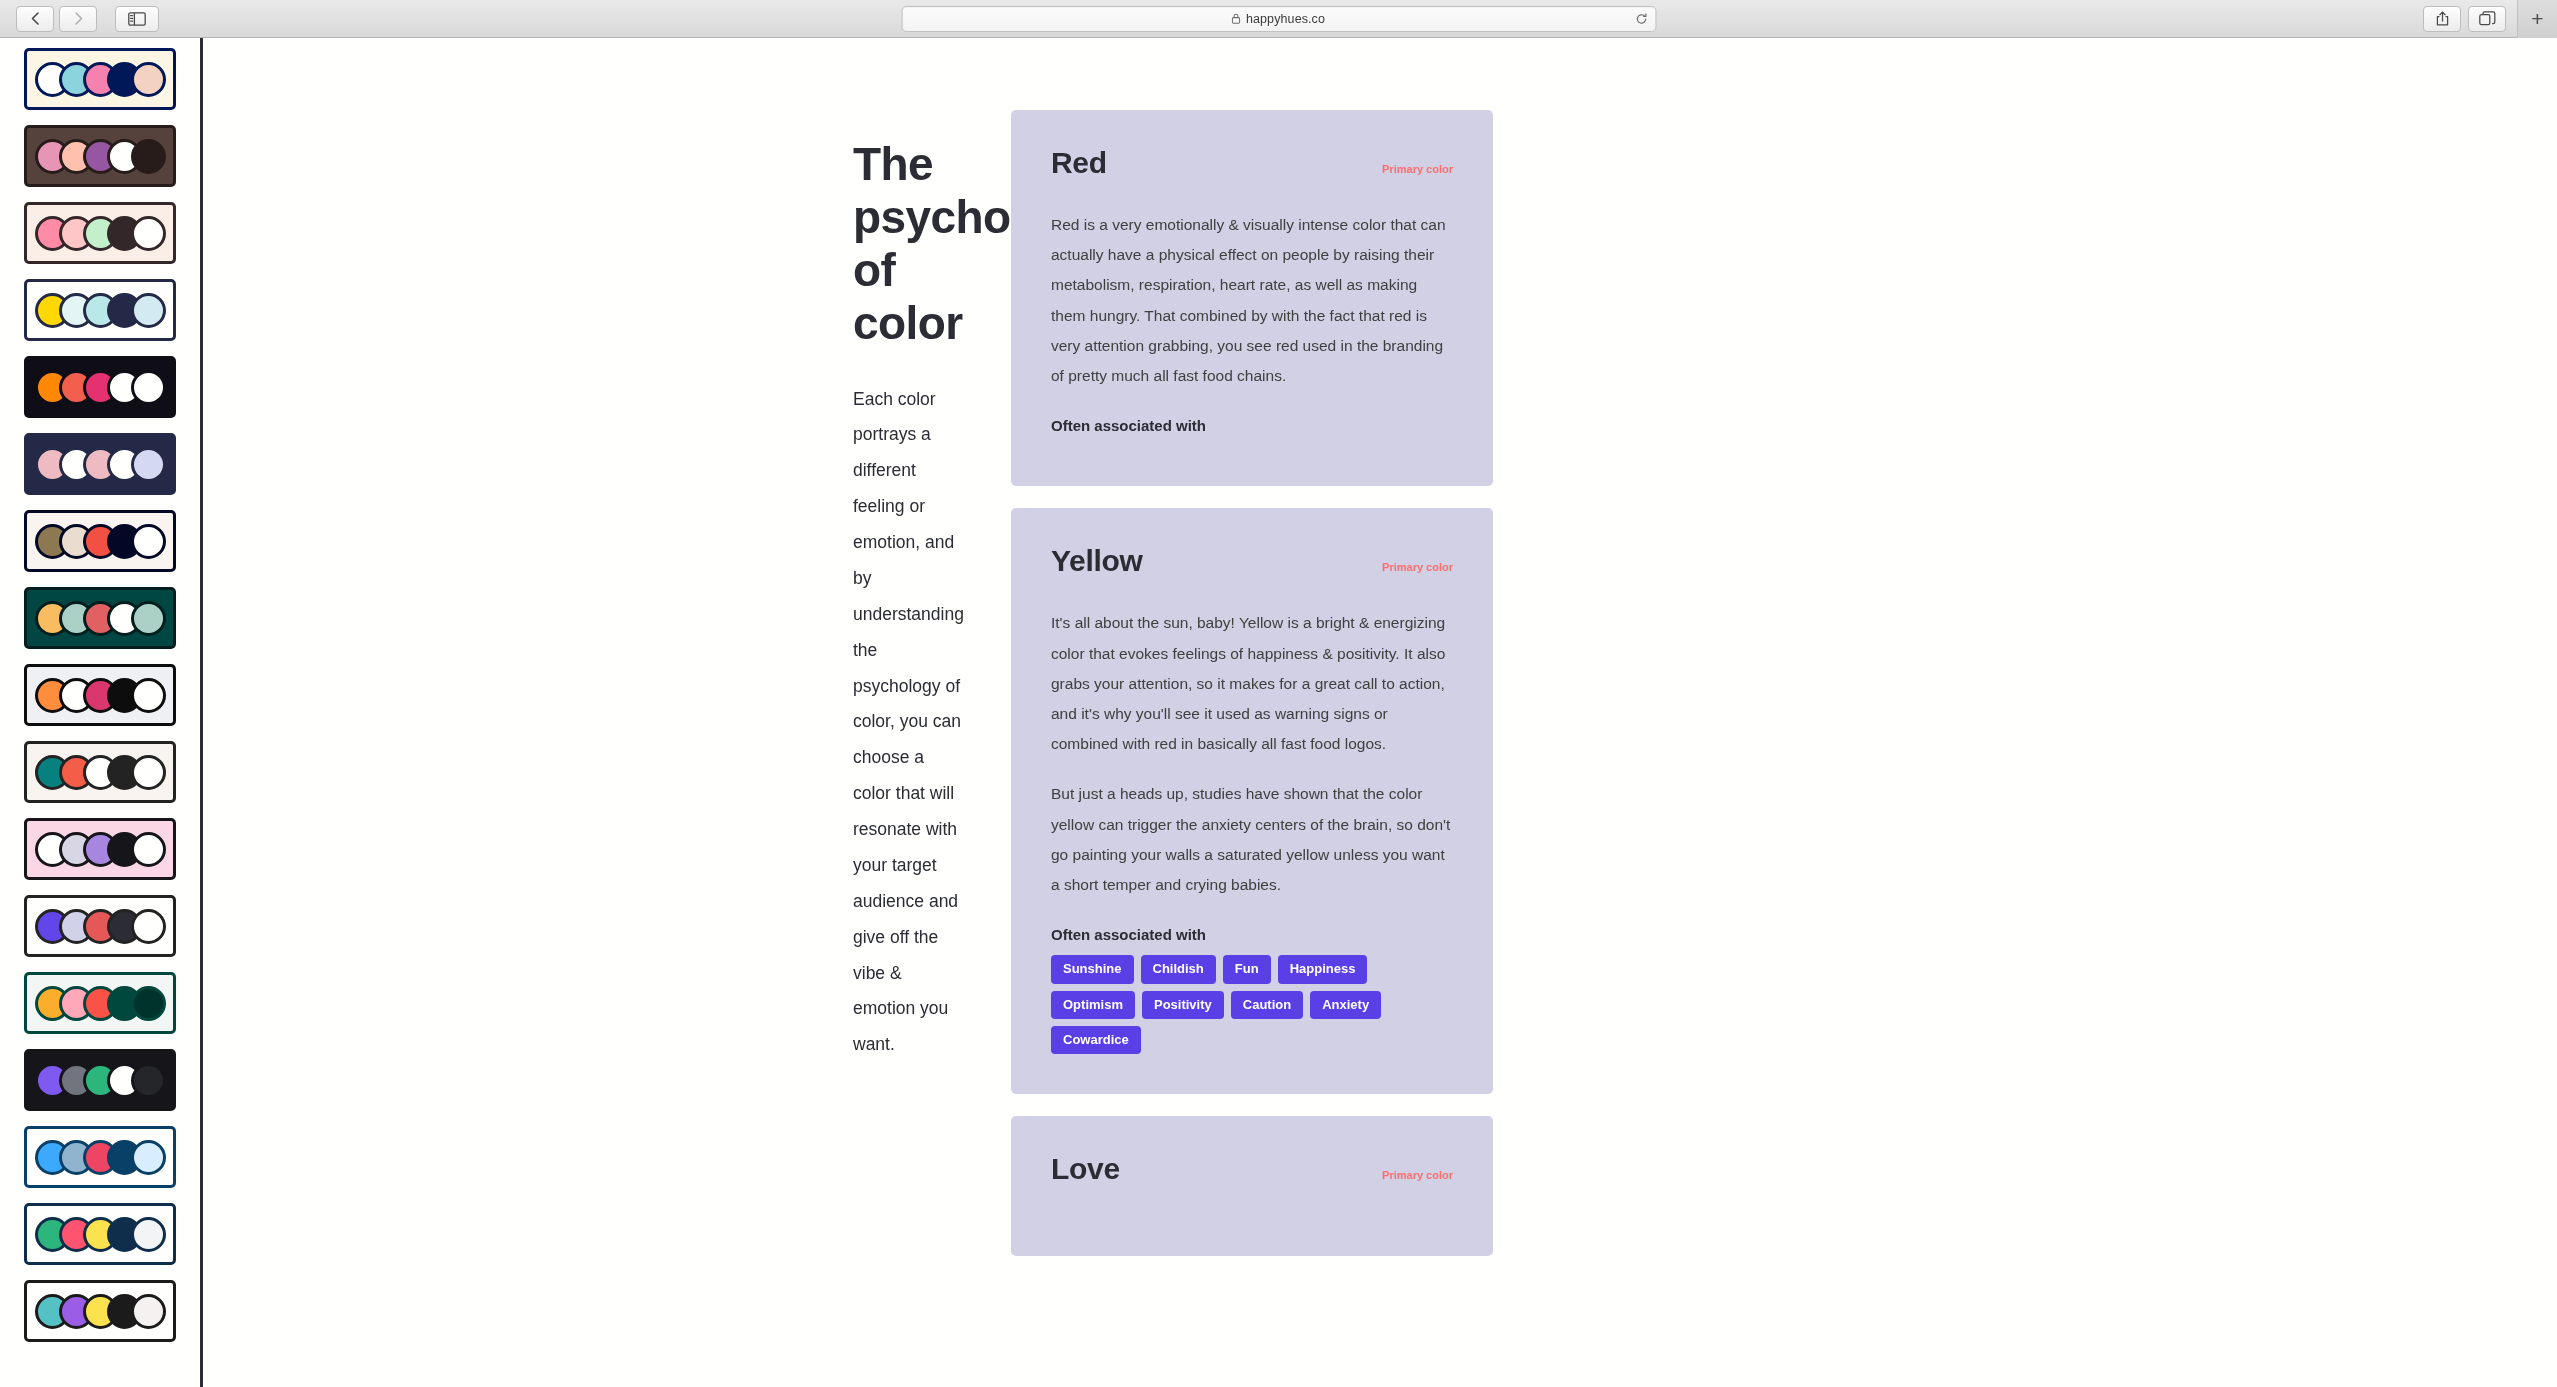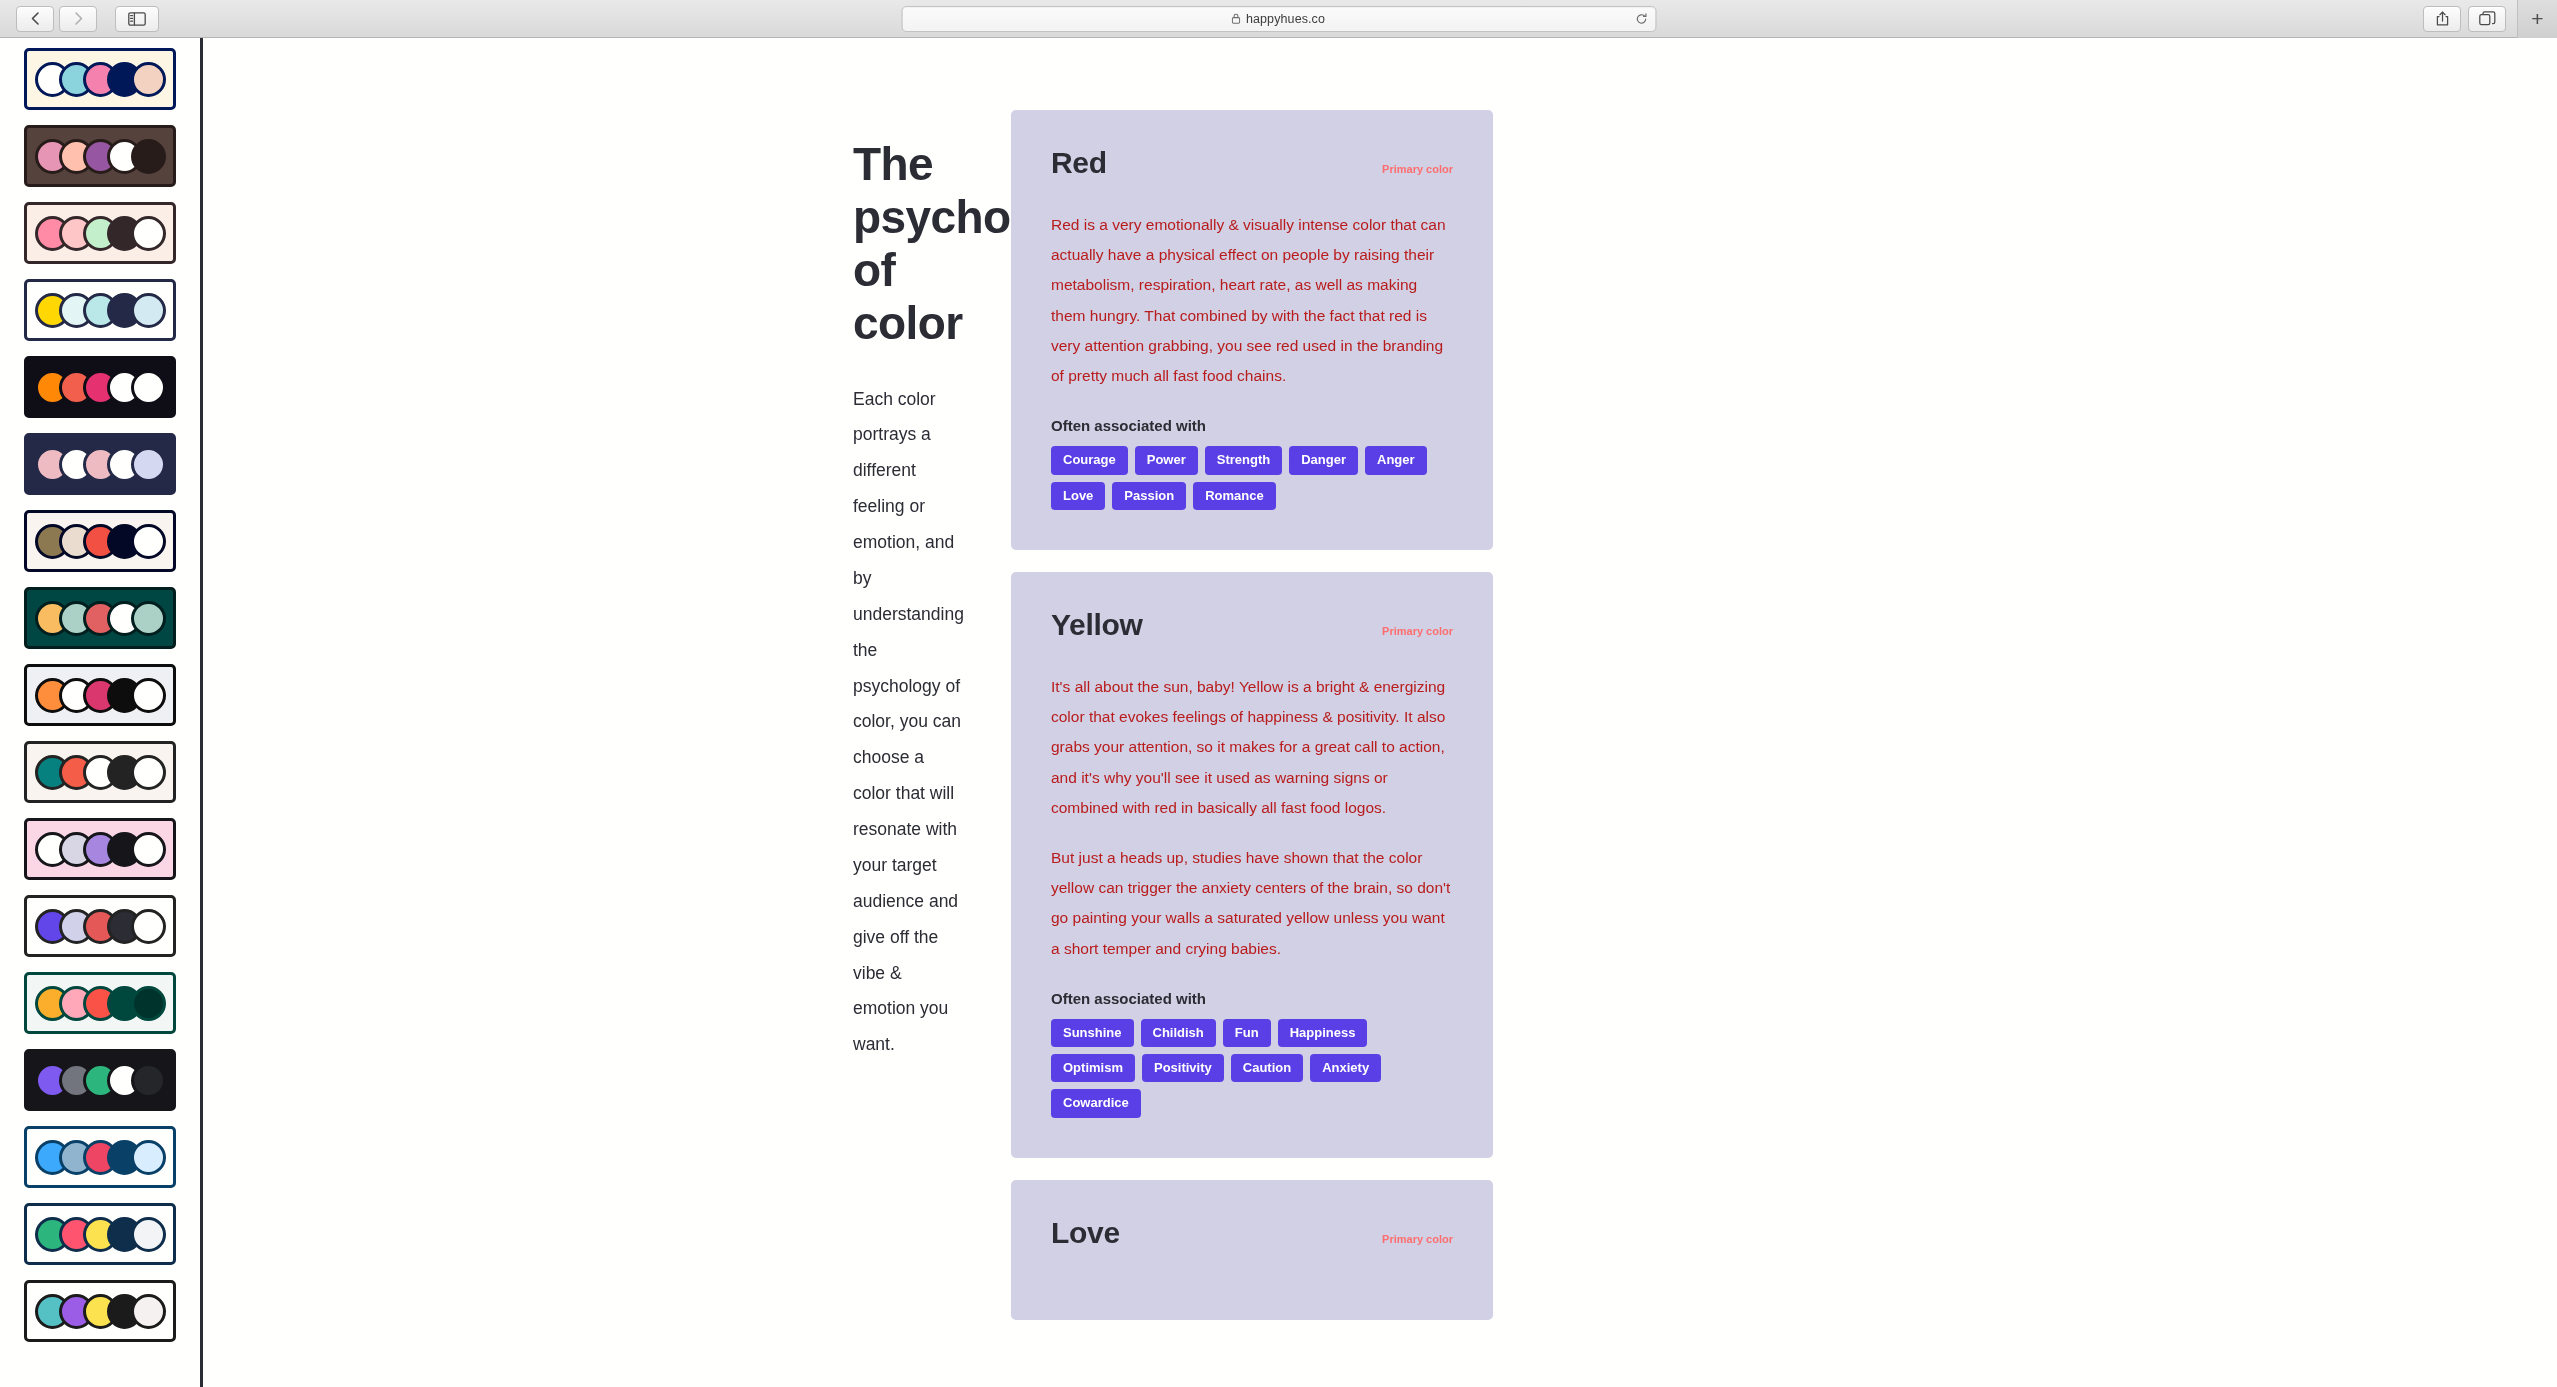--- a/index.html
+++ b/index.html
@@ -143,21 +143,21 @@
   }
   .card-head h2 {
     font-size: 30px; color: #2b2c34; font-weight: 700; letter-spacing: -.3px;
   }
   .primary-tag {
     font-size: 11px; font-weight: 700; color: #ff6e6e;
   }
   .card-body p {
     font-size: 15.5px;
     line-height: 1.95;
-    color: #b91c1c;
+    color: #404040;
     margin-bottom: 20px;
   }
   .card-body p:last-child { margin-bottom: 0; }
   .assoc-label {
     font-size: 15px; font-weight: 700; color: #2b2c34;
     margin-top: 26px; margin-bottom: 12px;
   }
   .tag-row { display: flex; flex-wrap: wrap; gap: 7px; }
   .tag {
     background: #5a3ee6;
@@ -414,30 +414,20 @@
       <div class="cards" id="cards-col">
           <div class="color-card">
             <div class="card-head">
               <h2>Red</h2>
               <div class="primary-tag">Primary color</div>
             </div>
             <div class="card-body">
               <p>Red is a very emotionally &amp; visually intense color that can actually have a physical effect on people by raising their metabolism, respiration, heart rate, as well as making them hungry. That combined by with the fact that red is very attention grabbing, you see red used in the branding of pretty much all fast food chains.</p>
             </div>
             <div class="assoc-label">Often associated with</div>
-            <div class="tag-row">
-              <span class="tag">Courage</span>
-              <span class="tag">Power</span>
-              <span class="tag">Strength</span>
-              <span class="tag">Danger</span>
-              <span class="tag">Anger</span>
-              <span class="tag">Love</span>
-              <span class="tag">Passion</span>
-              <span class="tag">Romance</span>
-            </div>
           </div>
           <div class="color-card">
             <div class="card-head">
               <h2>Yellow</h2>
               <div class="primary-tag">Primary color</div>
             </div>
             <div class="card-body">
               <p>It's all about the sun, baby! Yellow is a bright &amp; energizing color that evokes feelings of happiness &amp; positivity. It also grabs your attention, so it makes for a great call to action, and it's why you'll see it used as warning signs or combined with red in basically all fast food logos.</p>
               <p>But just a heads up, studies have shown that the color yellow can trigger the anxiety centers of the brain, so don't go painting your walls a saturated yellow unless you want a short temper and crying babies.</p>
             </div>

